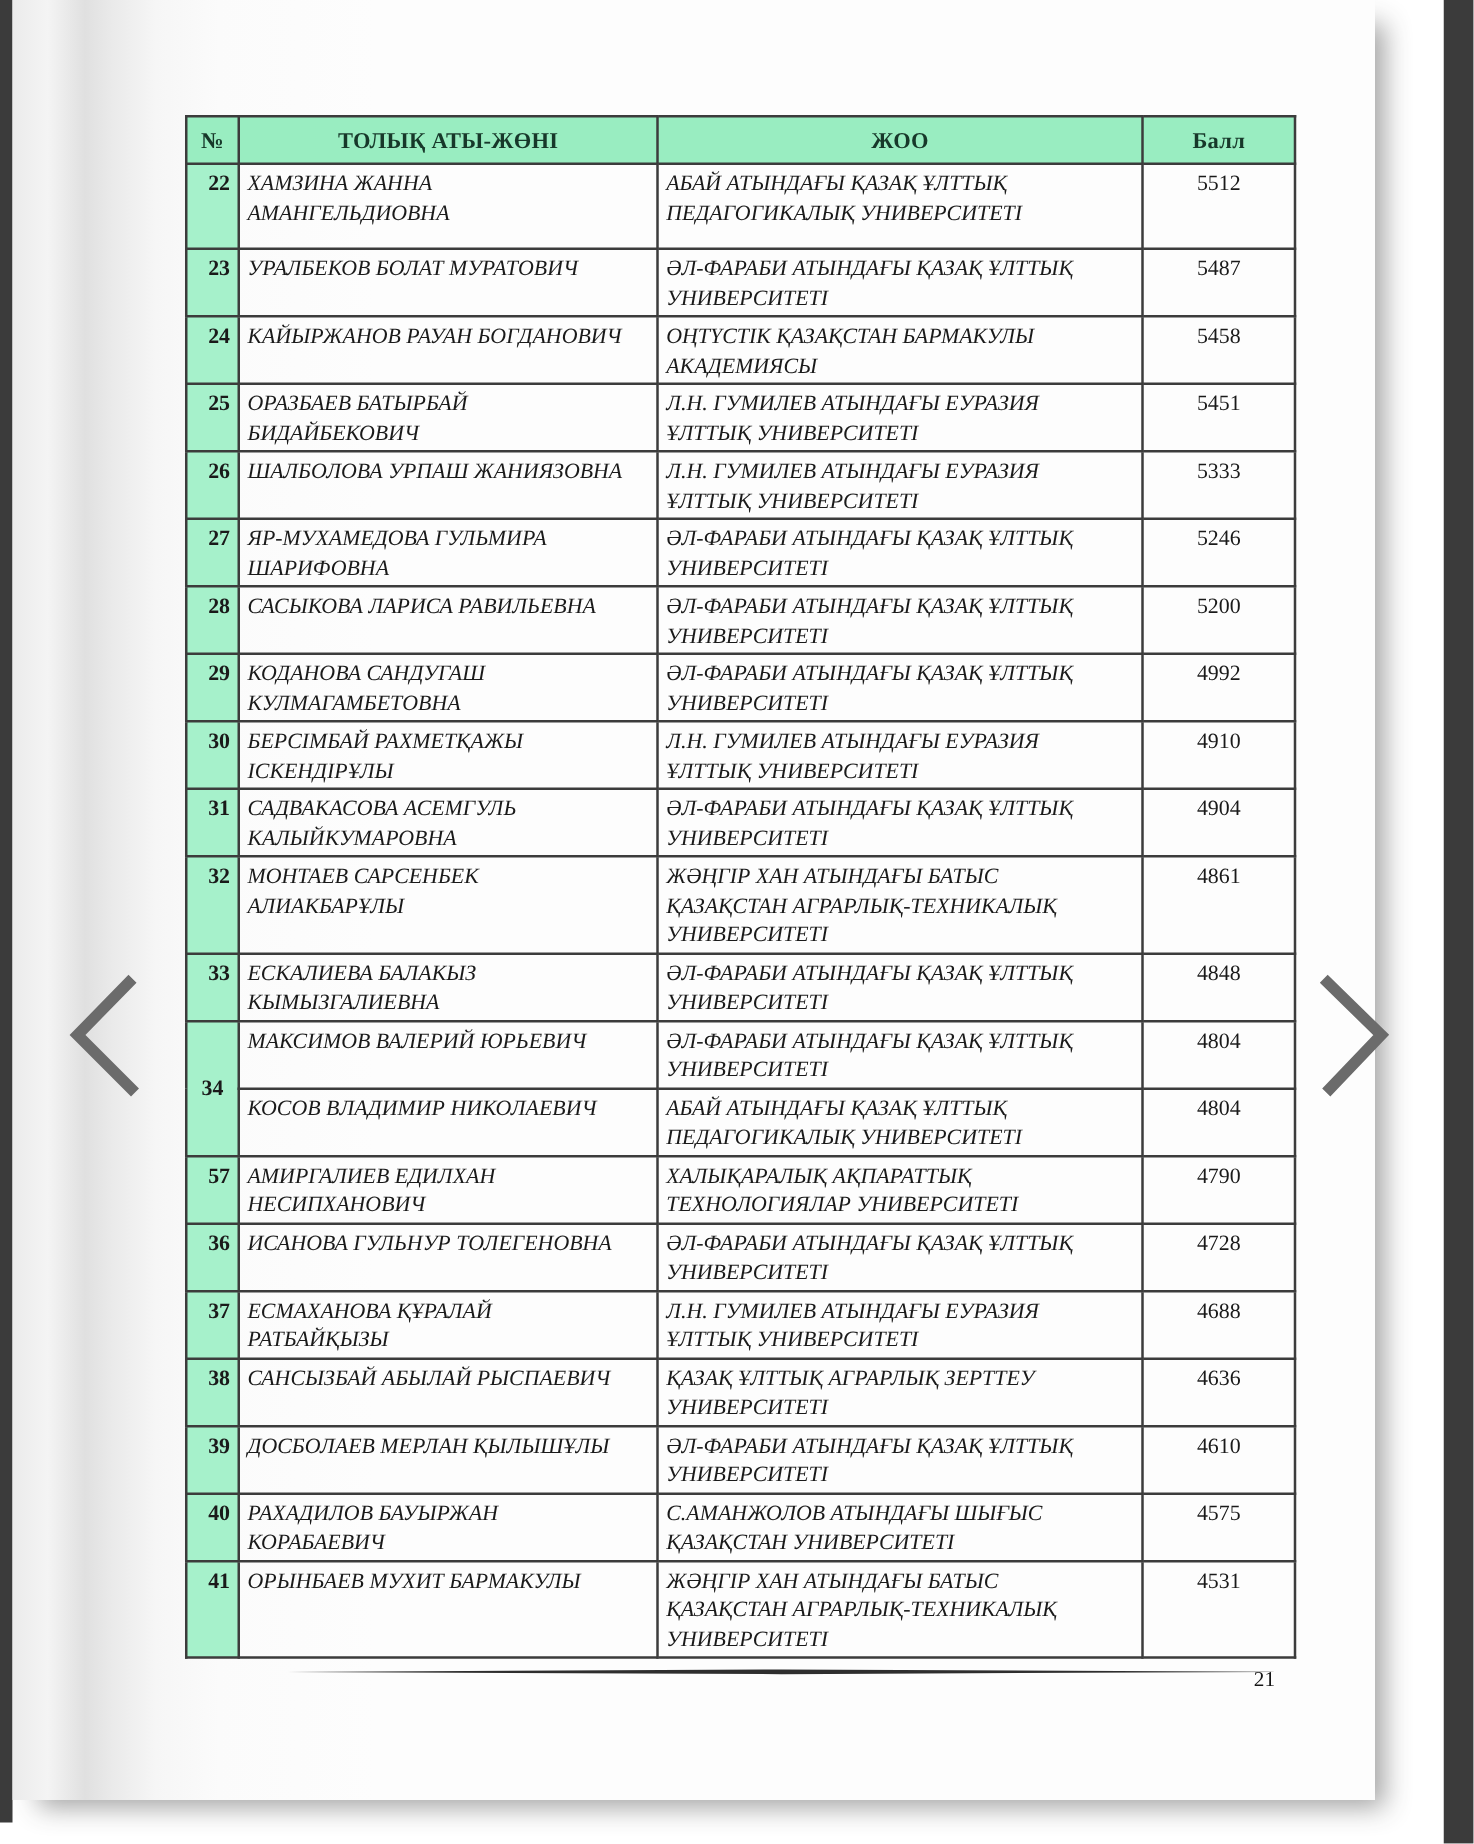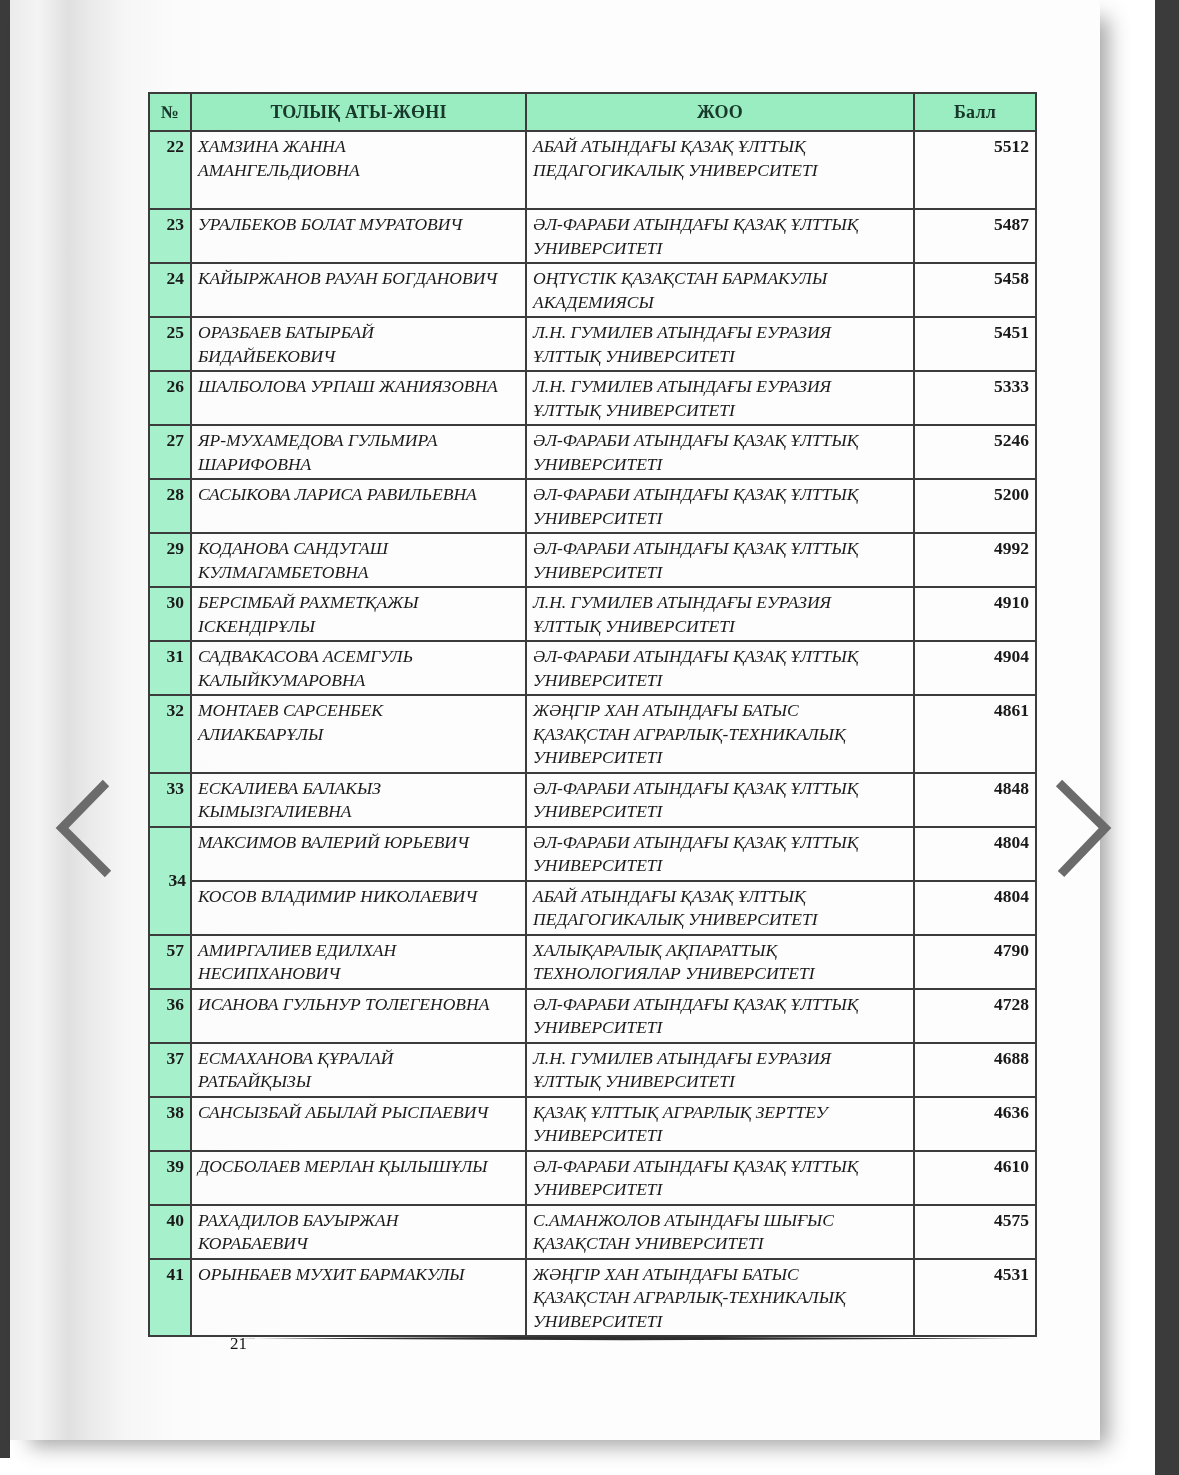--- a/index.html
+++ b/index.html
@@ -51,56 +51,56 @@
   table.results th{
     background:var(--header-green);
     color:var(--num-ink);
     font-weight:bold;
     font-size:18px;
     text-align:center;
     vertical-align:middle;
     letter-spacing:0.2px;
   }
   table.results tbody tr{height:52px;}
-  table.results tbody tr.first-row{height:78px;}
+  table.results tbody tr.first-row{height:68px;}
   table.results td{
     vertical-align:top;
     color:var(--ink);
     font-size:17.5px;
     line-height:23.5px;
     padding:3px 6px 2px 6px;
   }
   td.col-num{
     background:var(--cell-green);
     color:var(--num-ink);
     font-weight:bold;
     font-size:17px;
     text-align:right;
     padding:4px 7px 0 2px;
   }
   td.col-num.merged{
     vertical-align:middle;
+    text-align:center;
     padding:0 4px;
   }
   td.col-name, td.col-uni{white-space:pre-line;font-style:italic;}
   td.col-score{
-    text-align:right;
+    text-align:center;
     padding-top:4px;
-    font-weight:bold;
   }
 
   
   .footer-line{
     position:absolute;left:220px;top:1327px;
     width:790px;height:5px;
   }
   .page-number{
     position:absolute;left:220px;top:1334px;
     width:790px;
-    text-align:left;
+    text-align:right;
     font-size:17px;
     color:#151515;
   }
 
   
   .chevron{
     position:absolute;
     cursor:pointer;
   }
   .chevron-left{left:53px;top:777px;}

